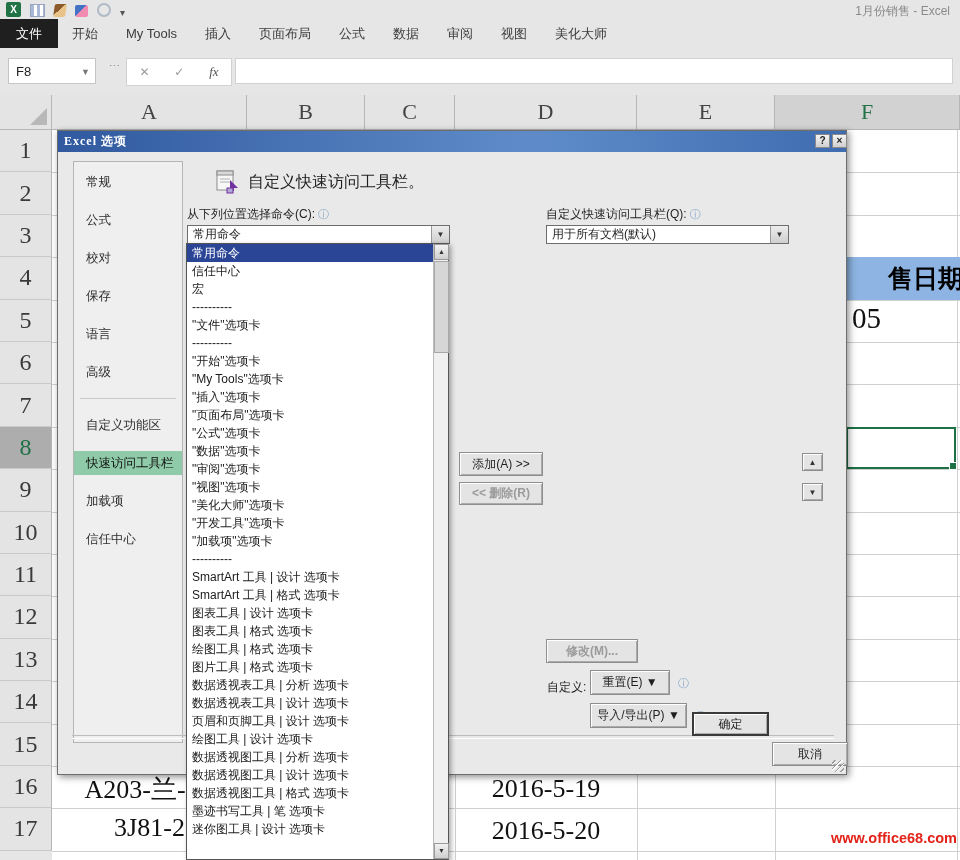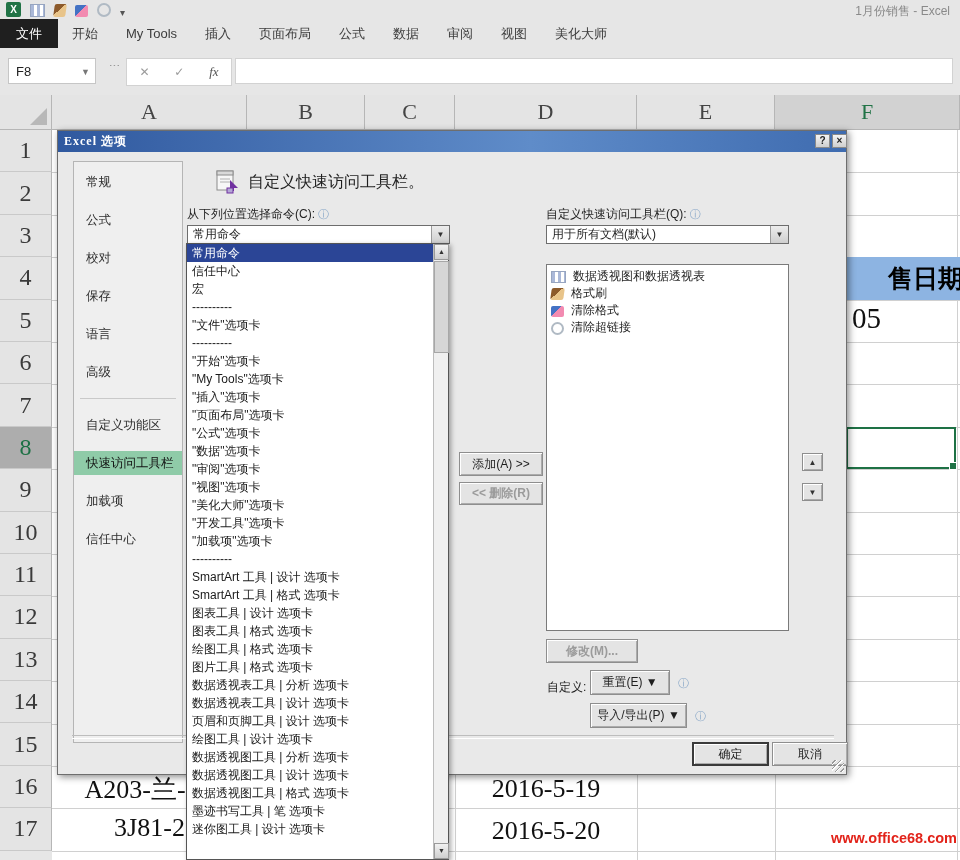--- a/index.html
+++ b/index.html
@@ -259,60 +259,41 @@
     </div>
 
     <div class="dlabel" style="left:488px;top:75px" data-name="customize-qat-label">
       <span>自定义快速访问工具栏(Q):</span><span class="info" data-name="info-icon">ⓘ</span>
     </div>
     <div class="combo" style="left:488px;top:94px;width:243px" data-name="qat-scope-combobox">
       <span>用于所有文档(默认)</span>
       <span class="cbtn" data-name="combo-dropdown-icon">▼</span>
     </div>
 
-    <div class="listbox" data-name="qat-items-listbox">
-
-    <div class="qitem" data-name="qat-item">
-          <span class="qicon" data-name="pivotchart-icon"></span>
-          <span>数据透视图和数据透视表</span>
-        </div>
-        <div class="qitem" data-name="qat-item">
-          <span class="qicon" data-name="format-painter-icon"></span>
-          <span>格式刷</span>
-        </div>
-        <div class="qitem" data-name="qat-item">
-          <span class="qicon" data-name="clear-format-icon"></span>
-          <span>清除格式</span>
-        </div>
-        <div class="qitem" data-name="qat-item">
-          <span class="qicon" data-name="clear-hyperlink-icon"></span>
-          <span>清除超链接</span>
-        </div>
-      </div>
 
     <div class="btn3d" style="left:401px;top:321px;width:84px;height:24px" data-name="add-button">添加(A) &gt;&gt;</div>
     <div class="btn3d disabled" style="left:401px;top:351px;width:84px;height:23px" data-name="remove-button">&lt;&lt; 删除(R)</div>
 
     <div class="btn3d" style="left:744px;top:322px;width:21px;height:18px" data-name="move-up-button">
         <span class="smallarrow" data-name="up-arrow-icon">▲</span>
       </div>
     <div class="btn3d" style="left:744px;top:352px;width:21px;height:18px" data-name="move-down-button">
         <span class="smallarrow" data-name="down-arrow-icon">▼</span>
       </div>
 
     <div class="btn3d disabled" style="left:488px;top:508px;width:92px;height:24px" data-name="modify-button">修改(M)...</div>
 
     <div class="dlabel" style="left:489px;top:548px" data-name="customize-label">自定义:</div>
     <div class="btn3d" style="left:532px;top:539px;width:80px;height:25px" data-name="reset-button">重置(E) ▼</div>
     <span class="info" style="position:absolute;left:617px;top:545px" data-name="info-icon">ⓘ</span>
     <div class="btn3d" style="left:532px;top:572px;width:97px;height:25px" data-name="import-export-button">导入/导出(P) ▼</div>
     <span class="info" style="position:absolute;left:634px;top:578px" data-name="info-icon">ⓘ</span>
 
     <div class="hrline" data-name="dialog-footer-divider"></div>
-    <div class="btn3d default" style="left:634px;top:611px;width:77px;height:24px" data-name="ok-button">确定</div>
+    <div class="btn3d default" style="left:634px;top:581px;width:77px;height:24px" data-name="ok-button">确定</div>
     <div class="btn3d" style="left:714px;top:611px;width:76px;height:24px" data-name="cancel-button">取消</div>
     <div class="grip" data-name="resize-grip"></div>
   </div>
 
   <div class="ddlist" data-name="commands-dropdown">
     <div class="dd-items" data-name="commands-dropdown-list">
 
     <div class="dd-item selected" data-name="dropdown-item">常用命令</div>
         <div class="dd-item" data-name="dropdown-item">信任中心</div>
         <div class="dd-item" data-name="dropdown-item">宏</div>

